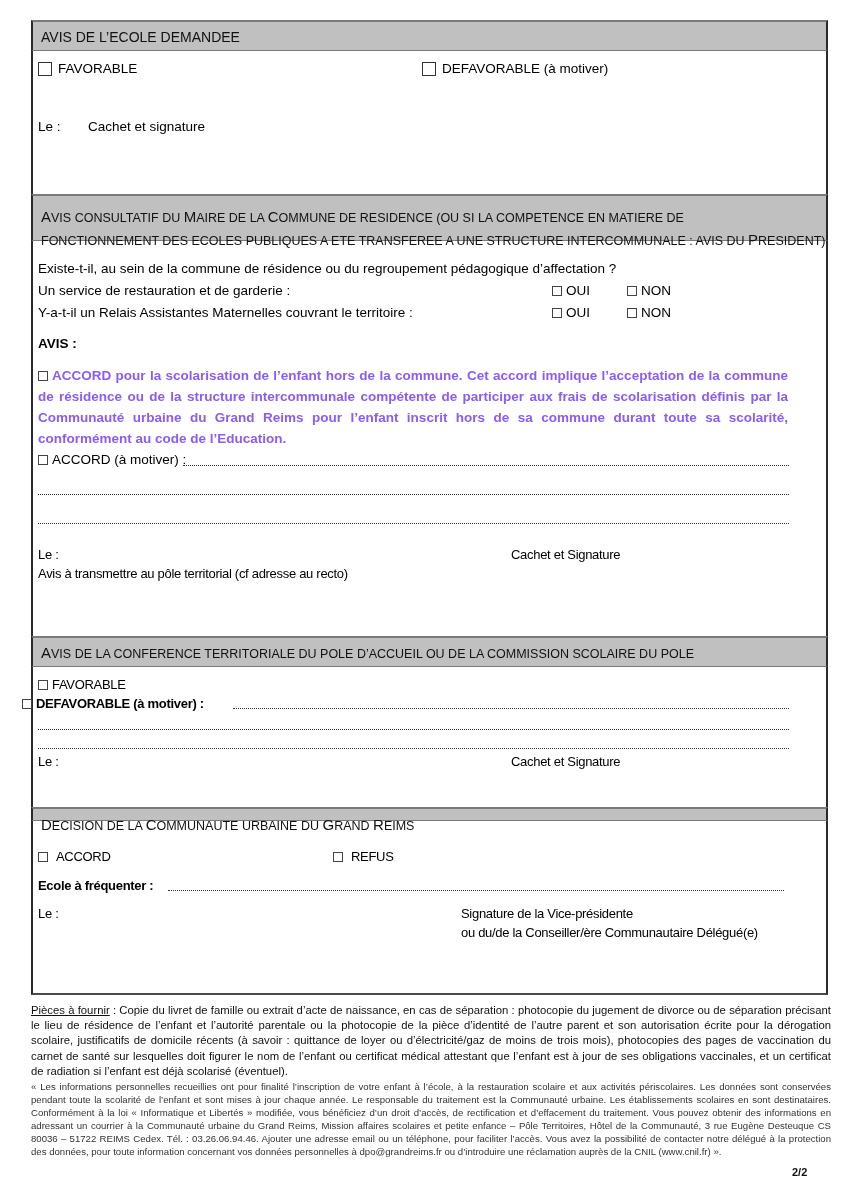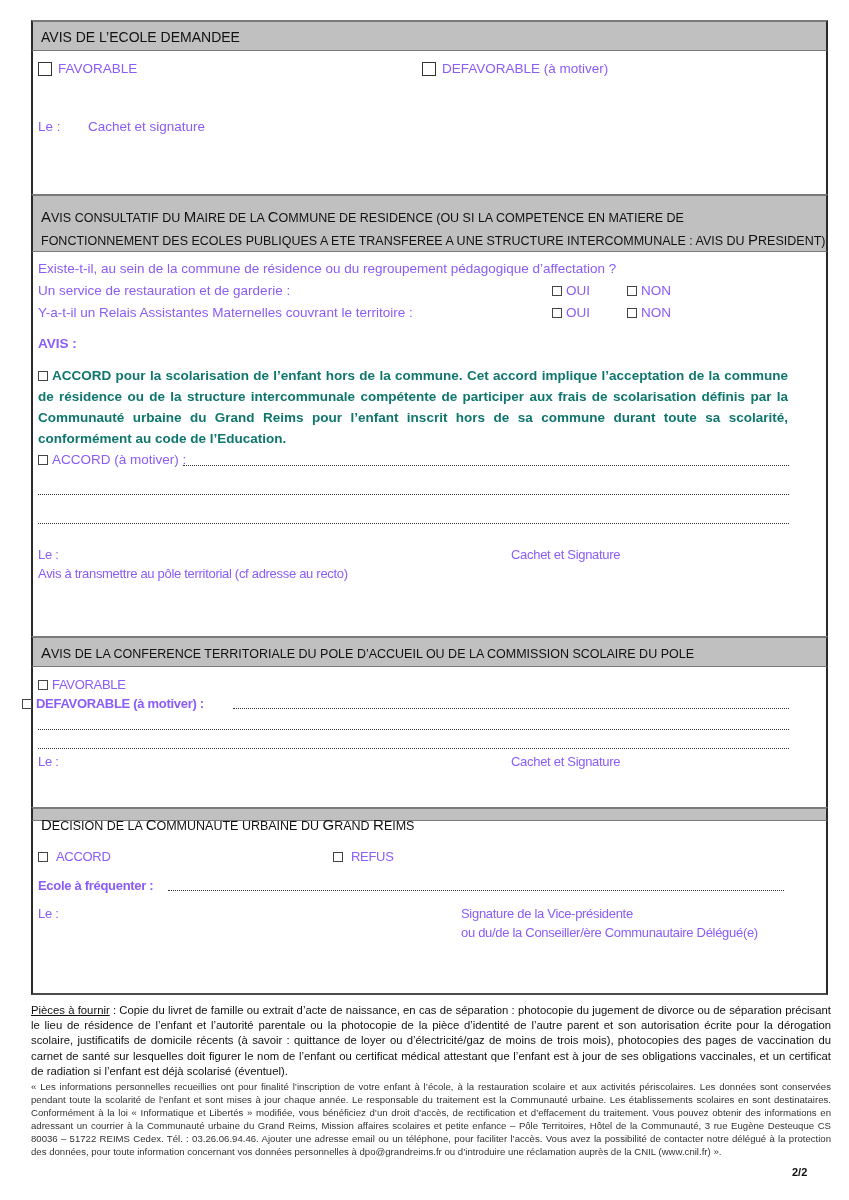--- a/index.html
+++ b/index.html
@@ -13,37 +13,37 @@
     box-sizing: border-box;
   }
   .hdr {
     position: absolute; left: 31px; width: 797px; box-sizing: border-box;
     background: #c0c0c0; border-top: 2px solid #7a7a7a; border-bottom: 1px solid #7a7a7a;
     border-left: 2px solid #2a2a2a; border-right: 2px solid #2a2a2a;
     padding-left: 8px; font-weight: normal; color: #111;
   }
   .hdr .sc { font-size: 12.5px; }
   .hdr .big { font-size: 15px; }
-  .t { position: absolute; font-size: 13.5px; white-space: nowrap; color: #8b5cf6; }
+  .t { position: absolute; font-size: 13.5px; white-space: nowrap; color: #000000; }
   .narrow { font-size: 13px; letter-spacing: -0.3px; }
   .cb-sq {
     display: inline-block; width: 14px; height: 14px; border: 1px solid #333;
     vertical-align: -3px; margin-right: 6px; box-sizing: border-box; background: #fff;
   }
   .cb-sm {
     display: inline-block; width: 10px; height: 10px; border: 1px solid #444;
     vertical-align: -1px; margin-right: 4px; box-sizing: border-box; background: #fff;
   }
   .dots {
     position: absolute; height: 0; border-bottom: 1.5px dotted #333;
   }
   .bold { font-weight: bold; }
   .justify {
     position: absolute; left: 38px; width: 750px; font-size: 13.5px; font-weight: bold;
-    text-align: justify; line-height: 21px; color: #0f766e;
+    text-align: justify; line-height: 21px; color: #8b5cf6;
   }
   .foot {
     position: absolute; left: 31px; width: 800px; text-align: justify; color: #111;
   }
   .foot.p1 { top: 1003px; font-size: 11.3px; line-height: 15.2px; }
   .foot.p2 { top: 1080px; font-size: 9.6px; line-height: 13px; color: #333; }
   .u { text-decoration: underline; }
   .pagenum { position: absolute; left: 792px; top: 1166px; font-size: 11px; font-weight: bold; }
 </style>
 </head>
@@ -56,21 +56,21 @@
 </div>
 <div class="t" style="left:38px;top:61px;">
   <span class="cb-sq"></span><span>FAVORABLE</span>
 </div>
 <div class="t" style="left:422px;top:61px;">
   <span class="cb-sq"></span><span>DEFAVORABLE (à motiver)</span>
 </div>
 <div class="t" style="left:38px;top:119px;">Le :</div>
 <div class="t" style="left:88px;top:119px;">Cachet et signature</div>
 
-<div class="hdr" style="top:194px;height:58px;padding-top:10px;box-sizing:border-box;line-height:21px;">
+<div class="hdr" style="top:194px;height:47px;padding-top:10px;box-sizing:border-box;line-height:21px;">
   <div>
     <span class="big">A</span><span class="sc">VIS CONSULTATIF DU </span><span class="big">M</span><span class="sc">AIRE DE LA </span><span class="big">C</span><span class="sc">OMMUNE DE RESIDENCE (OU SI LA COMPETENCE EN MATIERE DE</span>
   </div>
   <div>
     <span class="sc">FONCTIONNEMENT DES ECOLES PUBLIQUES A ETE TRANSFEREE A UNE STRUCTURE INTERCOMMUNALE : AVIS DU </span><span class="big">P</span><span class="sc">RESIDENT)</span>
   </div>
 </div>
 <div class="t" style="left:38px;top:261px;">Existe-t-il, au sein de la commune de résidence ou du regroupement pédagogique d’affectation ?</div>
 <div class="t" style="left:38px;top:283px;">Un service de restauration et de garderie :</div>
 <div class="t" style="left:552px;top:283px;"><span class="cb-sm"></span><span>OUI</span></div>

